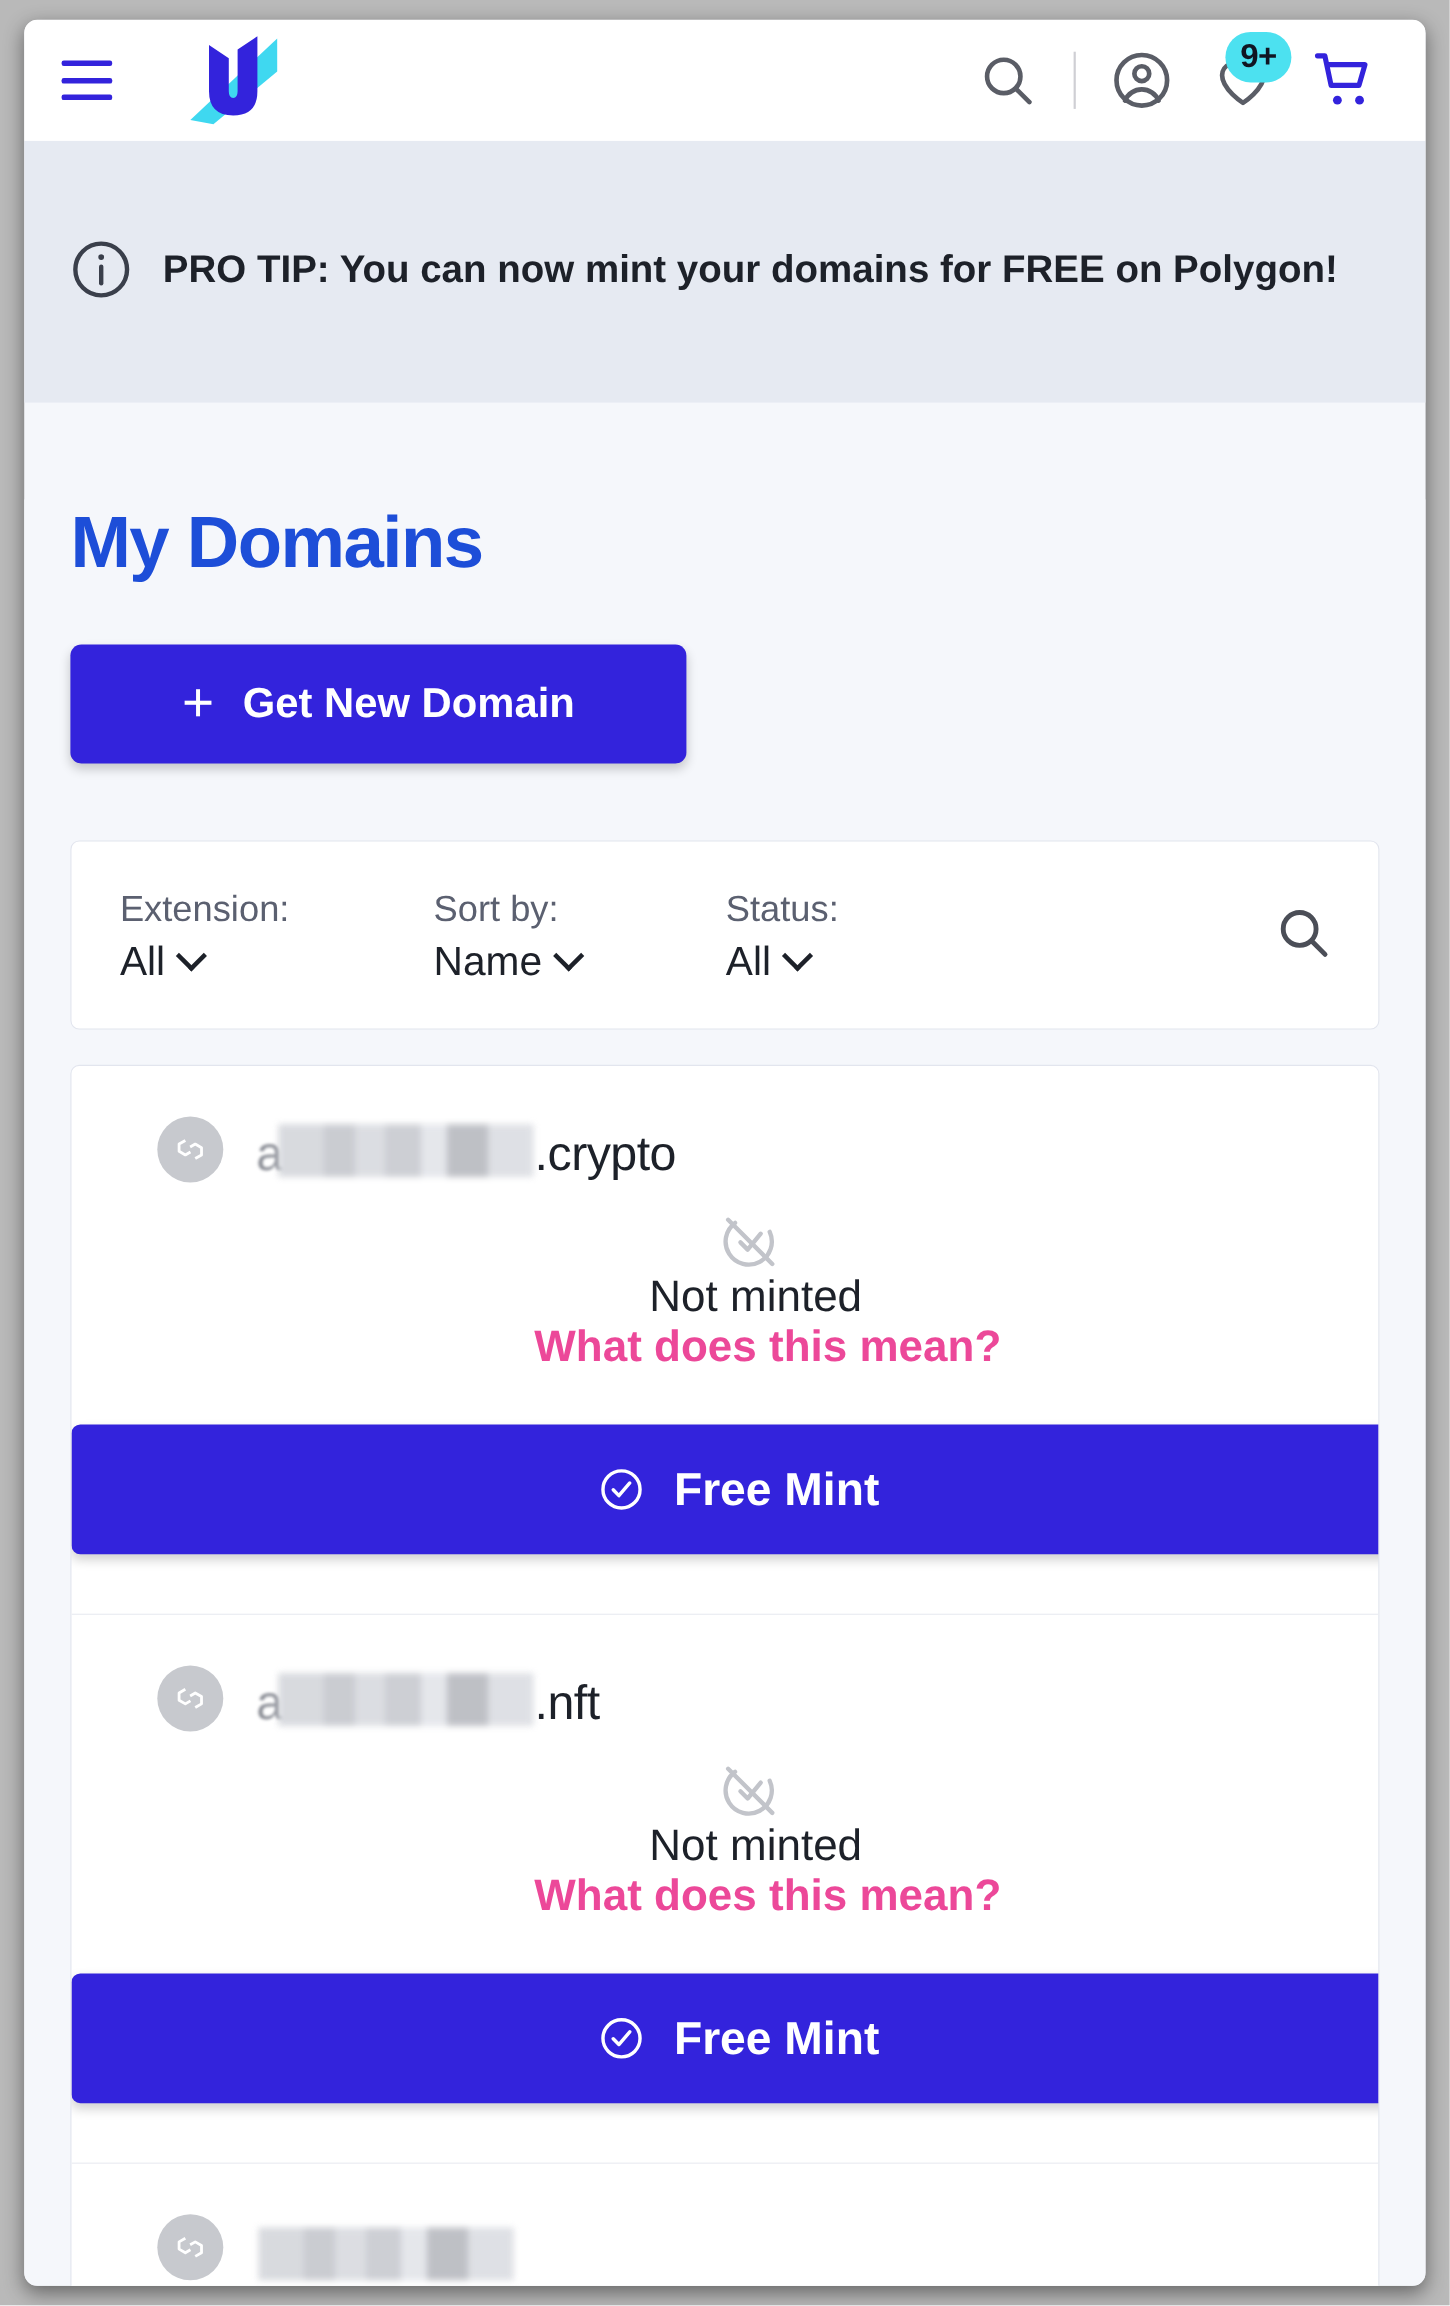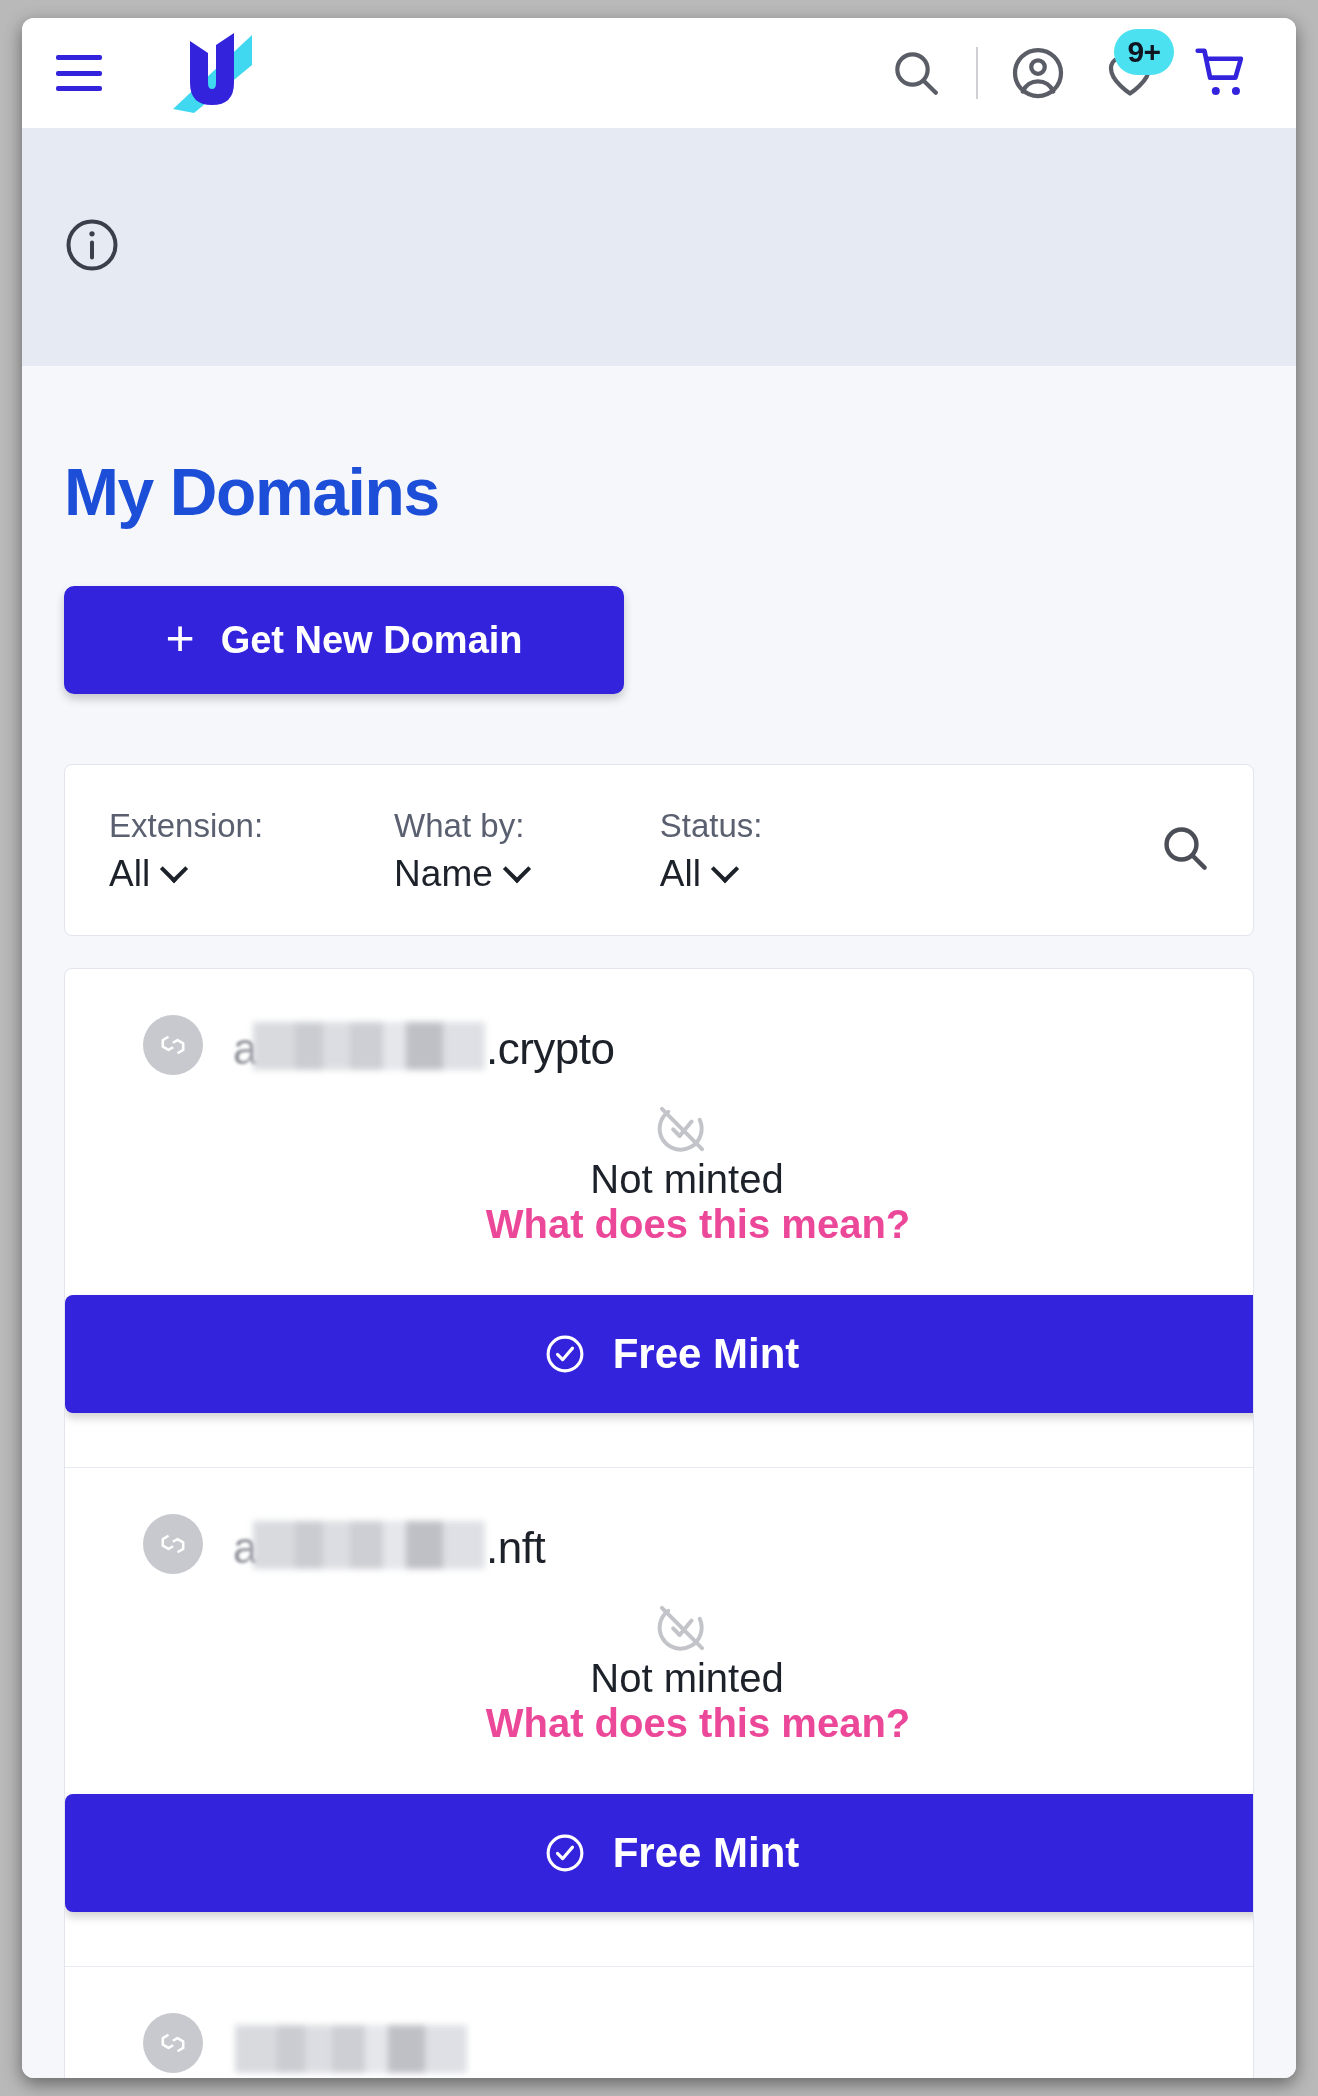--- a/index.html
+++ b/index.html
@@ -395,20 +395,21 @@
 
     <div class="banner">
       <div class="banner-icon">
         <svg width="60" height="60" viewBox="0 0 24 24" fill="none" stroke="#3a3f4b" stroke-width="1.6" stroke-linecap="round">
           <circle cx="12" cy="12" r="9.4"></circle>
           <line x1="12" y1="11" x2="12" y2="17"></line>
           <circle cx="12" cy="7.5" r="1.05" fill="#3a3f4b" stroke="none"></circle>
         </svg>
       </div>
       <div class="banner-text">
+        <span class="banner-title">PRO TIP: You can now mint your domains for FREE on Polygon!</span>
       </div>
     </div>
 
     <div class="main">
 
       <div class="page-title">My Domains</div>
 
       <button class="primary-btn">
         <span class="plus-icon">+</span>
         <span>Get New Domain</span>
@@ -418,21 +419,21 @@
 
         <div class="filter-group">
           <div class="filter-label">Extension:</div>
           <div class="filter-value">
             <span>All</span>
             <span class="chev"></span>
           </div>
         </div>
 
         <div class="filter-group">
-          <div class="filter-label">What by:</div>
+          <div class="filter-label">Sort by:</div>
           <div class="filter-value">
             <span>Name</span>
             <span class="chev"></span>
           </div>
         </div>
 
         <div class="filter-group">
           <div class="filter-label">Status:</div>
           <div class="filter-value">
             <span>All</span>

